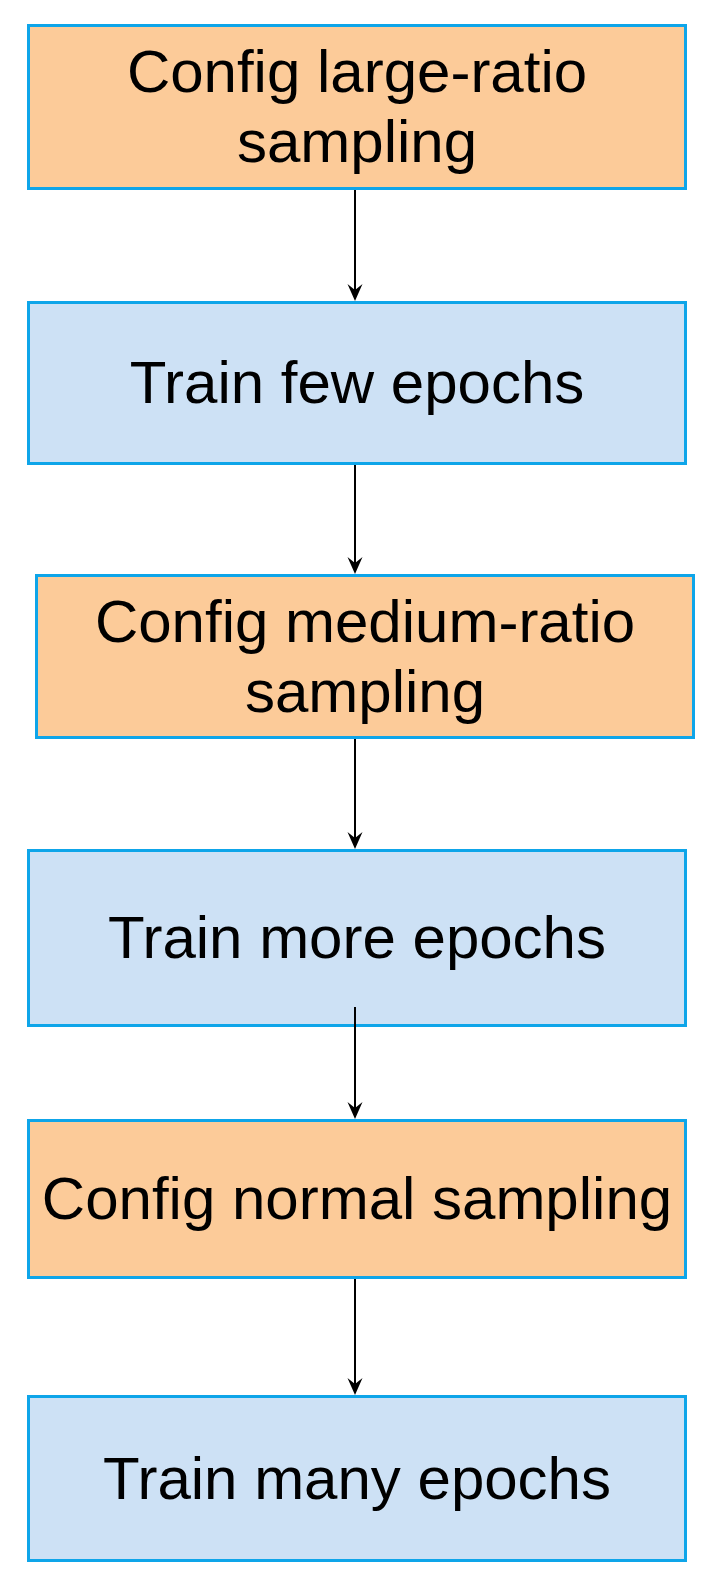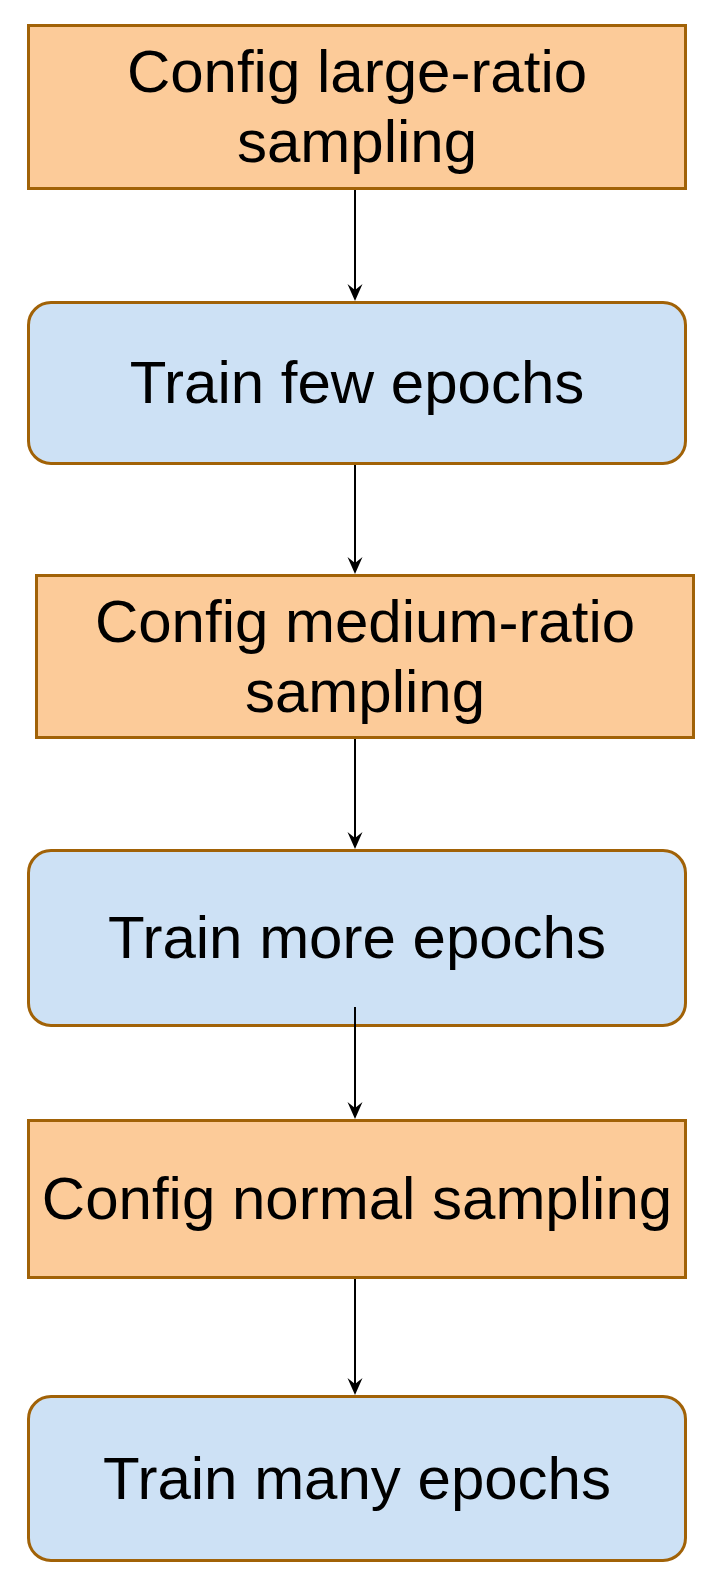--- a/index.html
+++ b/index.html
@@ -13,32 +13,32 @@
     width: 711px;
     height: 1584px;
     background: #ffffff;
     overflow: hidden;
   }
   .node {
     position: absolute;
     left: 27px;
     width: 660px;
     box-sizing: border-box;
-    border: 3px solid #a16207;
+    border: 3px solid #0ea5e9;
     display: flex;
     align-items: center;
     justify-content: center;
     text-align: center;
     font-size: 60px;
     line-height: 70px;
     color: #000000;
     padding: 0 10px;
   }
   .node.config { background: #FCCB99; }
-  .node.train  { background: #CDE1F5; border-radius: 24px; }
+  .node.train  { background: #CDE1F5; }
 
   .n1 { top: 24px;   height: 166px; }
   .n2 { top: 301px;  height: 164px; }
   .n3 { top: 574px;  height: 165px; margin-left: 8px; }
   .n4 { top: 849px;  height: 178px; }
   .n5 { top: 1119px; height: 160px; text-align: center; }
   .n6 { top: 1395px; height: 167px; }
 
   .connector {
     position: absolute;

